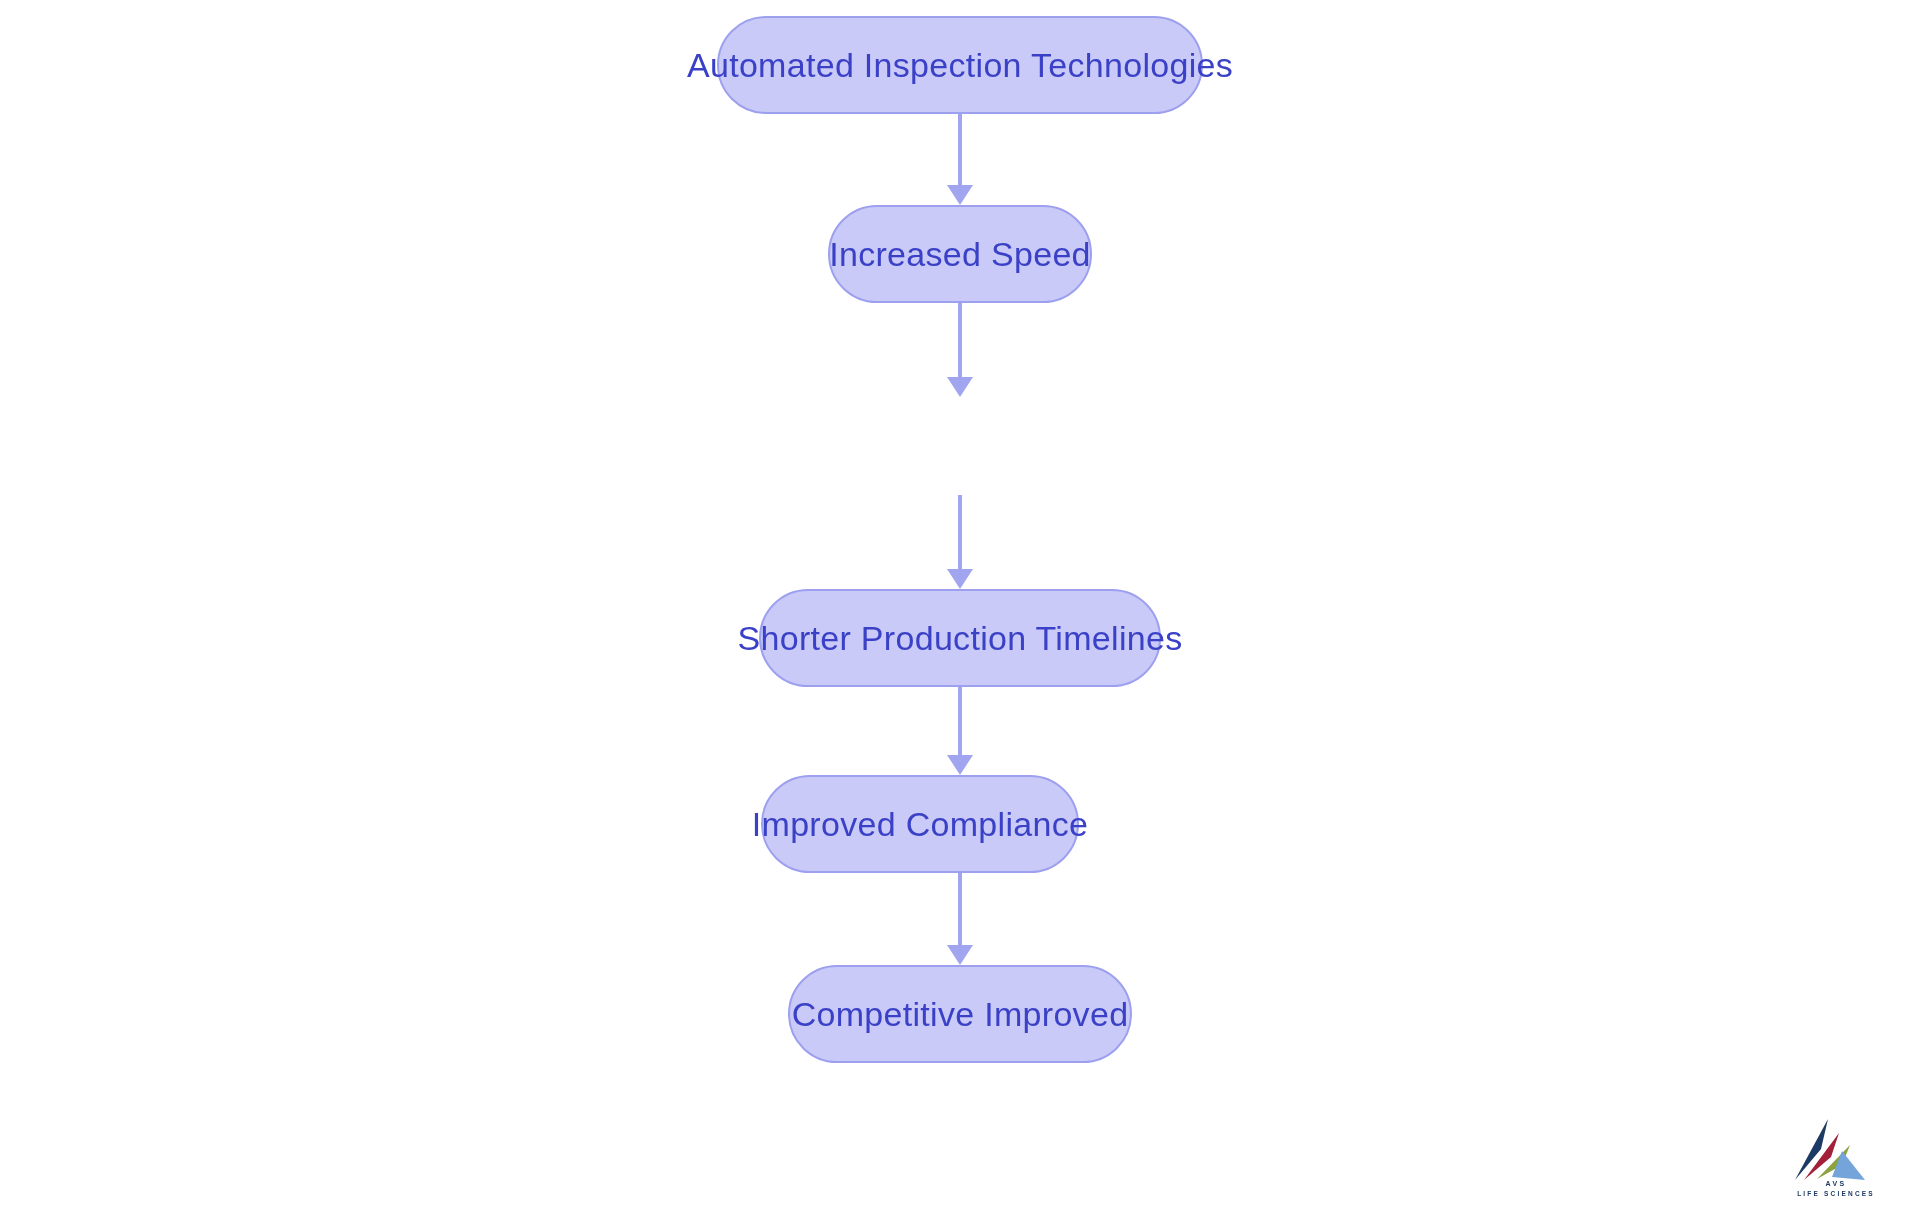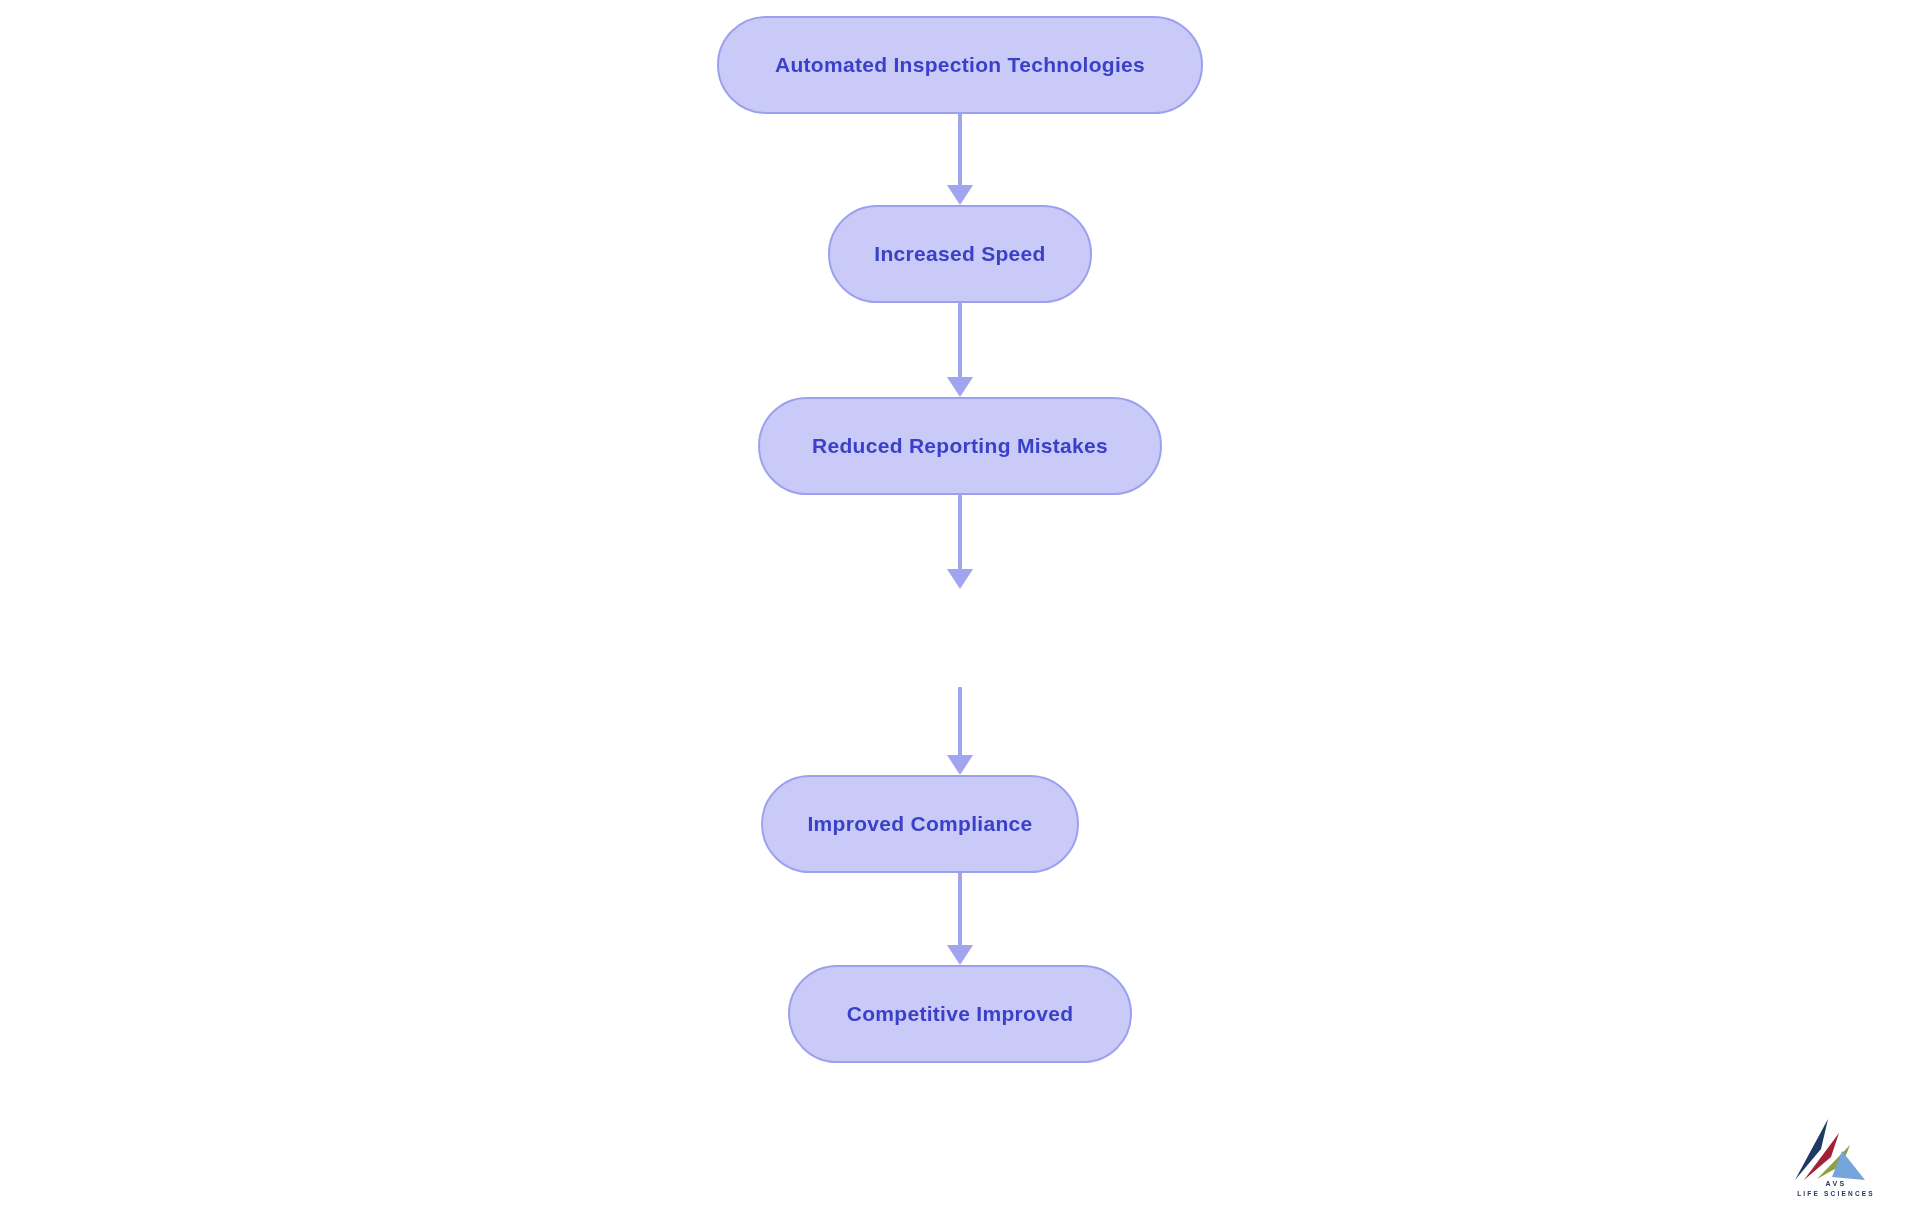--- a/index.html
+++ b/index.html
@@ -15,24 +15,23 @@
   .flow-node {
     position: absolute;
     display: flex; align-items: center; justify-content: center;
     height: 98px; box-sizing: border-box;
     background: var(--node-fill, #c9caf7);
     border: 2px solid var(--node-border, #9da0ef);
     border-radius: 49px;
   }
   .flow-node .label {
     color: var(--node-text, #3a41c6);
-    font-size: 21px;
+    font-size: 34px;
     letter-spacing: 0.3px;
     white-space: nowrap;
-    font-weight: bold;
   }
   .logo {
     position: absolute; left: 1788px; top: 1093px;
     width: 124px; height: 112px;
   }
   .logo text {
     font-family: "Liberation Sans", sans-serif;
     font-weight: bold;
   }
 </style>
@@ -54,22 +53,22 @@
       <polygon points="947,945 973,945 960,965" fill="#a1a5f0"></polygon>
     </svg>
 
   <div id="nodes">
       <div class="flow-node" style="top: 16px; width: 486px; left: 717px;">
     <span class="label">Automated Inspection Technologies</span>
   </div>
       <div class="flow-node" style="top: 205px; width: 264px; left: 828px;">
     <span class="label">Increased Speed</span>
   </div>
-      <div class="flow-node" style="top: 397px; width: 404px; left: 758px;">
-    <span class="label">Reduced Reporting Mistakes</span>
+      <div class="flow-node" style="top: 589px; width: 402px; left: 759px;">
+    <span class="label">Shorter Production Timelines</span>
   </div>
       <div class="flow-node" style="top: 775px; width: 318px; left: 761px;">
     <span class="label">Improved Compliance</span>
   </div>
       <div class="flow-node" style="top: 965px; width: 344px; left: 788px;">
     <span class="label">Competitive Improved</span>
   </div>
     </div>
 
   <svg class="logo" viewBox="0 0 124 112">

